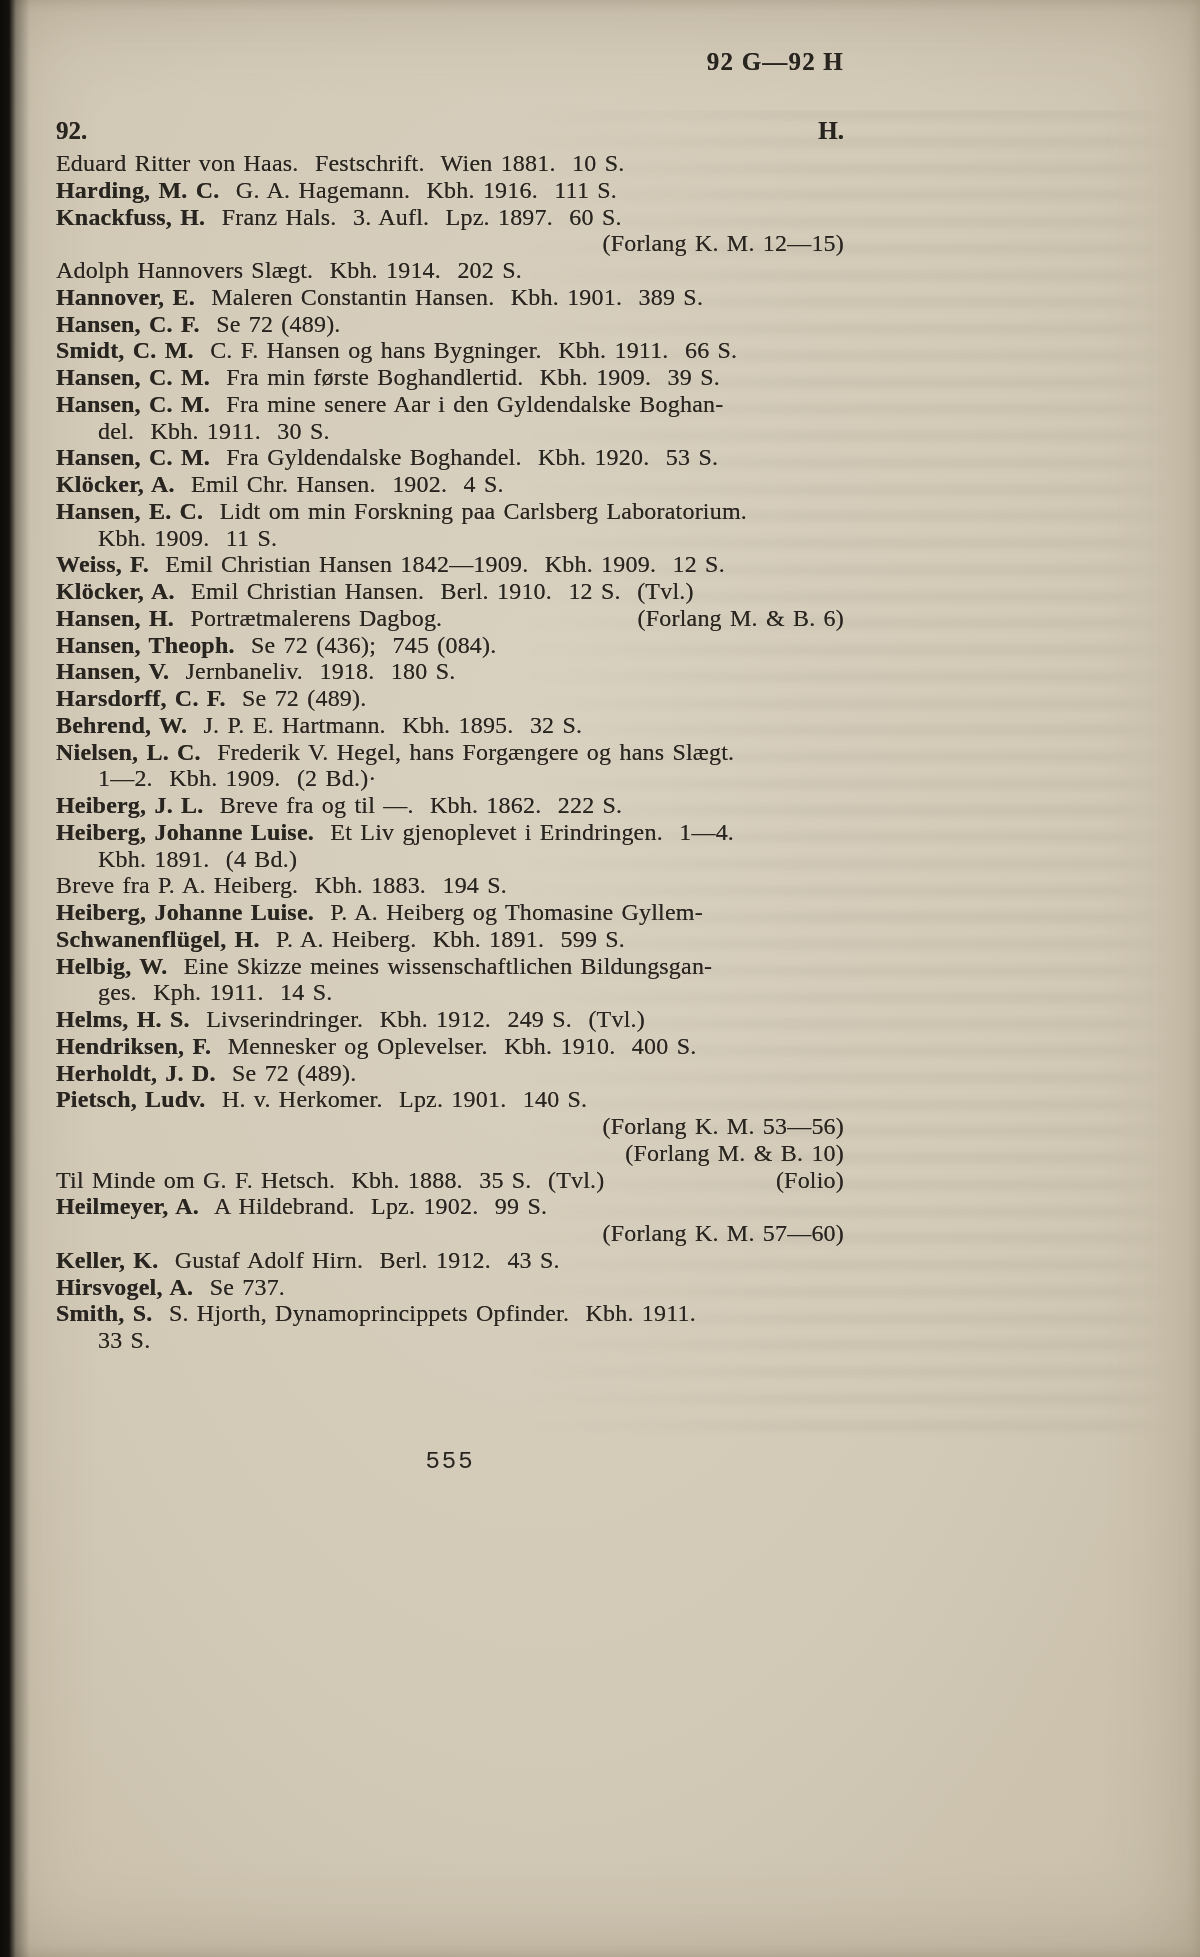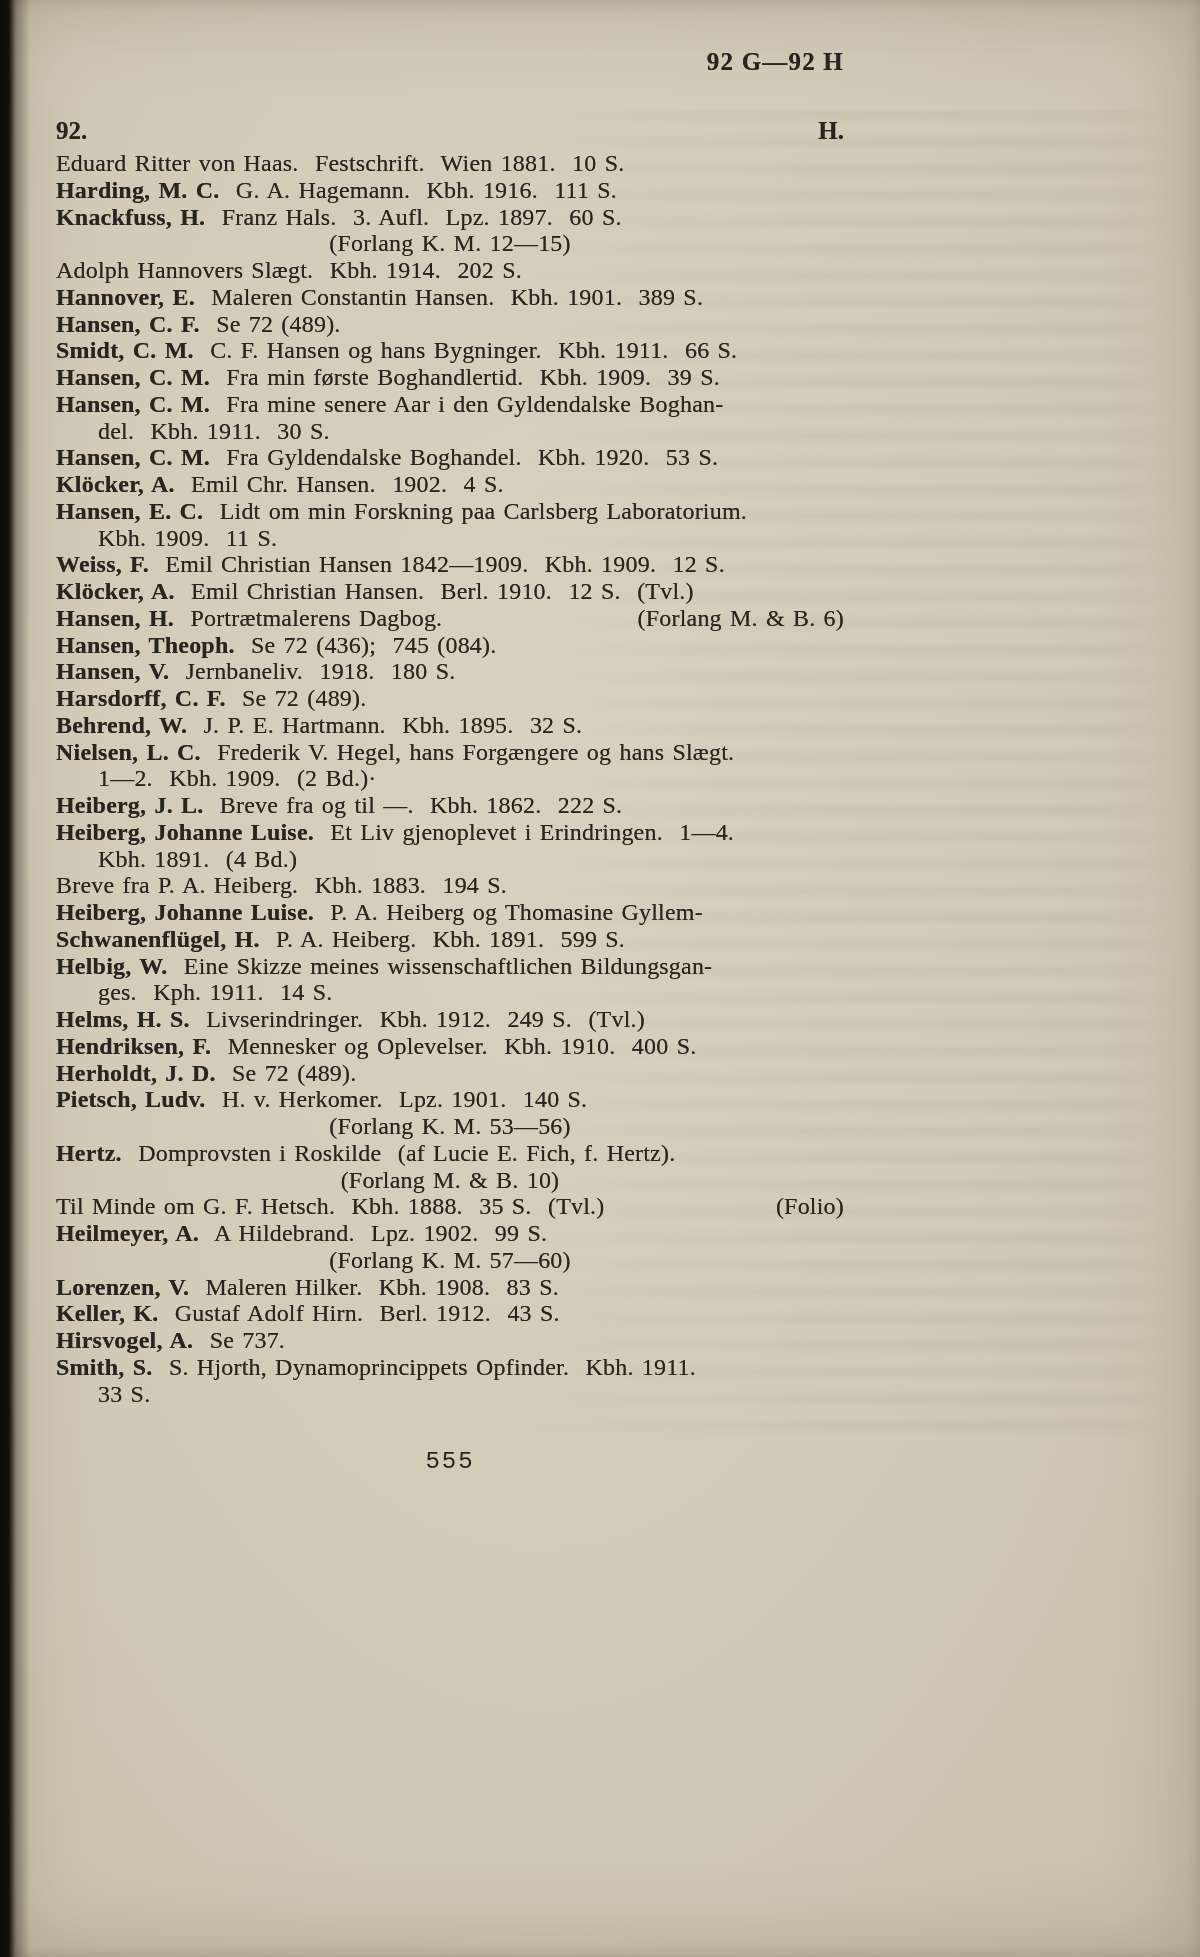--- a/index.html
+++ b/index.html
@@ -87,21 +87,21 @@
     position: relative;
     white-space: pre;
   }
   .line .author {
     font-weight: 700;
   }
   .line.indent {
     padding-left: 42px;
   }
   .line.right-align {
-    text-align: center;
+    text-align: right;
     font-family: Liberation Serif, serif;
   }
   .line .line-right {
     position: absolute;
     right: 0;
     top: 0;
     text-align: right;
   }
   .page-number {
     position: absolute;
@@ -161,26 +161,24 @@
         <div class="line"><span>Breve fra P. A. Heiberg.  Kbh. 1883.  194 S.</span></div>
         <div class="line"><span class="author">Heiberg, Johanne Luise.</span><span>  P. A. Heiberg og Thomasine Gyllem-</span></div>
         <div class="line"><span class="author">Schwanenflügel, H.</span><span>  P. A. Heiberg.  Kbh. 1891.  599 S.</span></div>
         <div class="line"><span class="author">Helbig, W.</span><span>  Eine Skizze meines wissenschaftlichen Bildungsgan-</span></div>
         <div class="line indent"><span>ges.  Kph. 1911.  14 S.</span></div>
         <div class="line"><span class="author">Helms, H. S.</span><span>  Livserindringer.  Kbh. 1912.  249 S.  (Tvl.)</span></div>
         <div class="line"><span class="author">Hendriksen, F.</span><span>  Mennesker og Oplevelser.  Kbh. 1910.  400 S.</span></div>
         <div class="line"><span class="author">Herholdt, J. D.</span><span>  Se 72 (489).</span></div>
         <div class="line"><span class="author">Pietsch, Ludv.</span><span>  H. v. Herkomer.  Lpz. 1901.  140 S.</span></div>
         <div class="line right-align"><span>(Forlang K. M. 53—56)</span></div>
-        <div class="line"><span class="author">Hertz.</span><span>  Domprovsten i Roskilde  (af Lucie E. Fich, f. Hertz).</span></div>
         <div class="line right-align"><span>(Forlang M. &amp; B. 10)</span></div>
         <div class="line"><span>Til Minde om G. F. Hetsch.  Kbh. 1888.  35 S.  (Tvl.)</span><span class="line-right">(Folio)</span></div>
         <div class="line"><span class="author">Heilmeyer, A.</span><span>  A Hildebrand.  Lpz. 1902.  99 S.</span></div>
         <div class="line right-align"><span>(Forlang K. M. 57—60)</span></div>
-        <div class="line"><span class="author">Lorenzen, V.</span><span>  Maleren Hilker.  Kbh. 1908.  83 S.</span></div>
         <div class="line"><span class="author">Keller, K.</span><span>  Gustaf Adolf Hirn.  Berl. 1912.  43 S.</span></div>
         <div class="line"><span class="author">Hirsvogel, A.</span><span>  Se 737.</span></div>
         <div class="line"><span class="author">Smith, S.</span><span>  S. Hjorth, Dynamoprincippets Opfinder.  Kbh. 1911.</span></div>
         <div class="line indent"><span>33 S.</span></div>
       </div>
   </div>
 
   <div class="page-number">555</div>
 </div>
 

